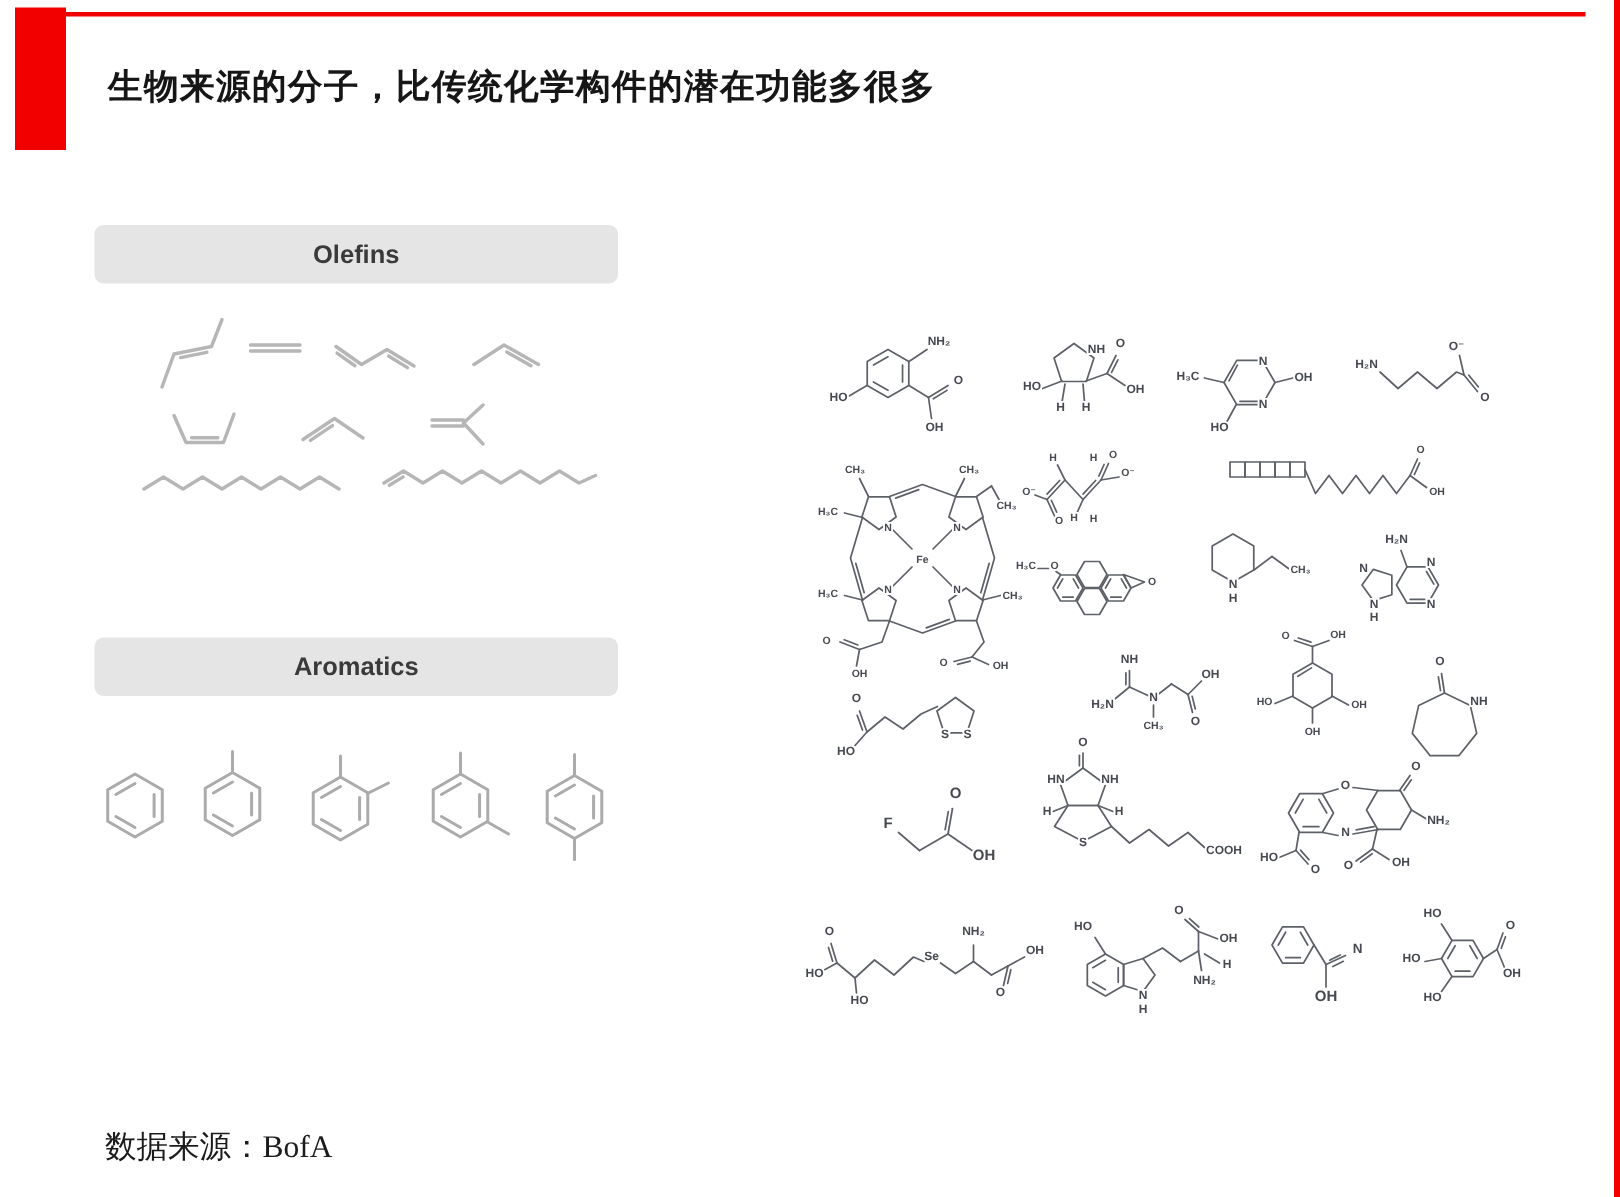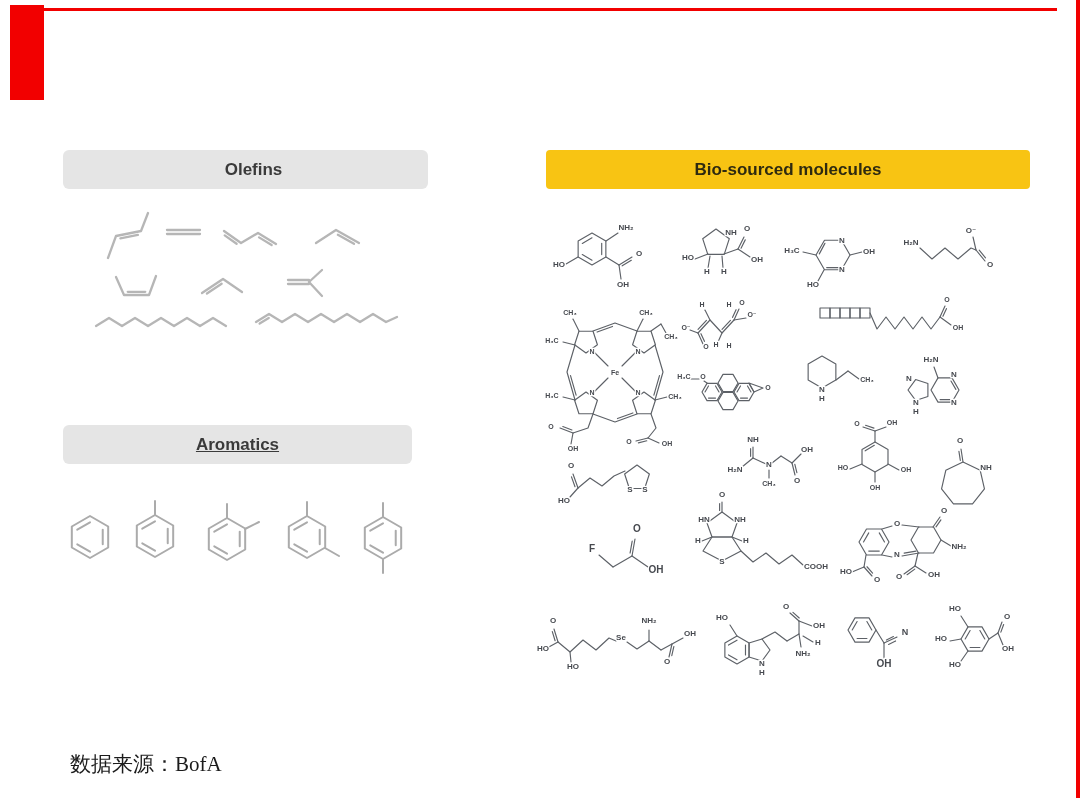--- a/index.html
+++ b/index.html
@@ -7,38 +7,39 @@
          font-family:"Liberation Sans","DejaVu Sans",sans-serif;}
   .red-block{position:absolute;left:10px;top:5px;width:34px;height:95px;background:var(--accent_red);}
   .red-topline{position:absolute;left:44px;top:8px;width:1013px;height:3px;background:var(--accent_red);}
   .red-rightline{position:absolute;left:1076px;top:0;width:4px;height:798px;background:var(--accent_red);}
   .title{position:absolute;left:72px;top:42px;margin:0;font-size:23px;font-weight:bold;
          color:#161616;letter-spacing:1px;}
   .panel-header{position:absolute;display:flex;align-items:center;justify-content:center;
                 font-weight:bold;font-size:17px;}
   .panel-header.gray{background:var(--panel_gray);border-radius:6px;color:#3a3a3a;}
   .panel-header.yellow{background:var(--accent_yellow);border-radius:4px;color:#2e2a10;}
-  #hdr-olefins{left:63px;top:150px;width:349px;height:39px;padding-left:16px;}
-  #hdr-aromatics{left:63px;top:425px;width:349px;height:39px;text-decoration:underline;}
+  #hdr-olefins{left:63px;top:150px;width:349px;height:39px;}
+  #hdr-aromatics{left:63px;top:425px;width:349px;height:39px;}
   #hdr-bio{left:546px;top:150px;width:484px;height:39px;}
   svg.diagram{position:absolute;overflow:visible;}
   #svg-olefins{left:63px;top:195px;width:349px;height:150px;}
   #svg-aromatics{left:55px;top:490px;width:360px;height:100px;}
   #svg-bio{left:533px;top:205px;width:514px;height:492px;}
   .footer{position:absolute;left:70px;top:750px;font-family:"Liberation Serif","DejaVu Serif",serif;
           font-size:21px;color:#1b1b1b;}
 </style>
 </head>
 <body>
 
 <div class="slide">
   <div class="red-block"></div>
   <div class="red-topline"></div>
   <div class="red-rightline"></div>
 
+  <h1 class="title">生物来源的分子，比传统化学构件的潜在功能多很多</h1>
 
   <div class="panel-header gray" id="hdr-olefins">
     <span>Olefins</span>
   </div>
   <svg class="diagram" id="svg-olefins" viewBox="63 195 349 150">
       <g>
         <polyline points="148 213 141 231 116 236 108 258" fill="none" stroke="#b6b6b6" stroke-width="2.3" stroke-linecap="round" stroke-linejoin="round"></polyline>
         <line x1="137.8775716324422" y1="234.88785816221093" x2="120.37757163244218" y2="238.38785816221093" fill="none" stroke="#b6b6b6" stroke-width="2.3" stroke-linecap="round" stroke-linejoin="round"></line>
       </g>
       <g>
@@ -113,23 +114,20 @@
       <g>
         <polygon points="383,517 364.8134665205268,527.5 364.8134665205268,548.5 383,559 401.1865334794732,548.5 401.1865334794732,527.5" fill="none" stroke="#ababab" stroke-width="2" stroke-linecap="round" stroke-linejoin="round"></polygon>
         <line x1="383" y1="523.3" x2="370.26942656436876" y2="530.65" fill="none" stroke="#ababab" stroke-width="2" stroke-linecap="round" stroke-linejoin="round"></line>
         <line x1="370.26942656436876" y1="545.35" x2="383" y2="552.7" fill="none" stroke="#ababab" stroke-width="2" stroke-linecap="round" stroke-linejoin="round"></line>
         <line x1="395.73057343563124" y1="545.35" x2="395.73057343563124" y2="530.65" fill="none" stroke="#ababab" stroke-width="2" stroke-linecap="round" stroke-linejoin="round"></line>
         <line x1="383" y1="517" x2="383" y2="503" fill="none" stroke="#ababab" stroke-width="2" stroke-linecap="round" stroke-linejoin="round"></line>
         <line x1="383" y1="559" x2="383" y2="573" fill="none" stroke="#ababab" stroke-width="2" stroke-linecap="round" stroke-linejoin="round"></line>
       </g>
     </svg>
 
-  <div class="panel-header yellow" id="hdr-bio">
-    <span>Bio-sourced molecules</span>
-  </div>
   <svg class="diagram" id="svg-bio" viewBox="533 205 514 492">
       <g>
         <polygon points="592,233 578.143593539449,241 578.143593539449,257 592,265 605.856406460551,257 605.856406460551,241" fill="none" stroke="#5d6167" stroke-width="1.15" stroke-linecap="round" stroke-linejoin="round"></polygon>
         <line x1="592" y1="237.8" x2="582.3005154776142" y2="243.4" fill="none" stroke="#5d6167" stroke-width="1.15" stroke-linecap="round" stroke-linejoin="round"></line>
         <line x1="582.3005154776142" y1="254.6" x2="592" y2="260.2" fill="none" stroke="#5d6167" stroke-width="1.15" stroke-linecap="round" stroke-linejoin="round"></line>
         <line x1="601.6994845223858" y1="254.6" x2="601.6994845223858" y2="243.4" fill="none" stroke="#5d6167" stroke-width="1.15" stroke-linecap="round" stroke-linejoin="round"></line>
         <line x1="606" y1="241" x2="618" y2="233" fill="none" stroke="#5d6167" stroke-width="1.15" stroke-linecap="round" stroke-linejoin="round"></line>
         <line x1="578" y1="257" x2="566" y2="264" fill="none" stroke="#5d6167" stroke-width="1.15" stroke-linecap="round" stroke-linejoin="round"></line>
         <line x1="606" y1="257" x2="619" y2="265" fill="none" stroke="#5d6167" stroke-width="1.15" stroke-linecap="round" stroke-linejoin="round"></line>
         <line x1="619" y1="265" x2="632" y2="257" fill="none" stroke="#5d6167" stroke-width="1.15" stroke-linecap="round" stroke-linejoin="round"></line>

